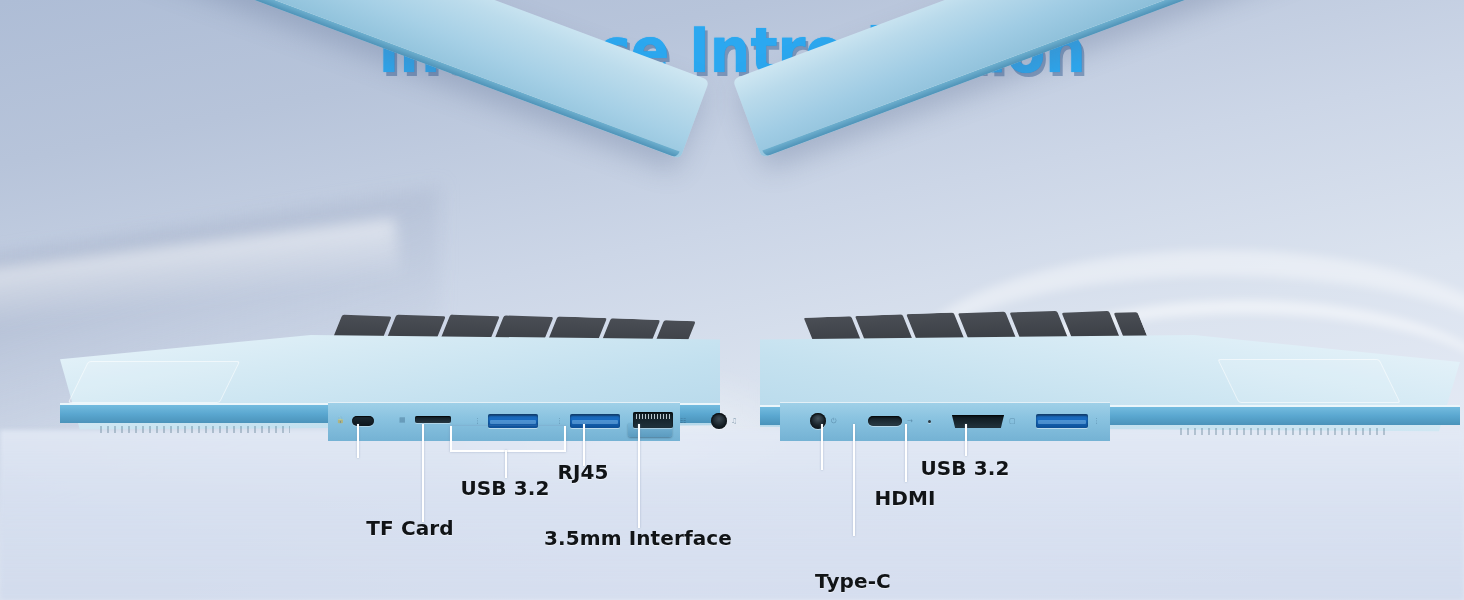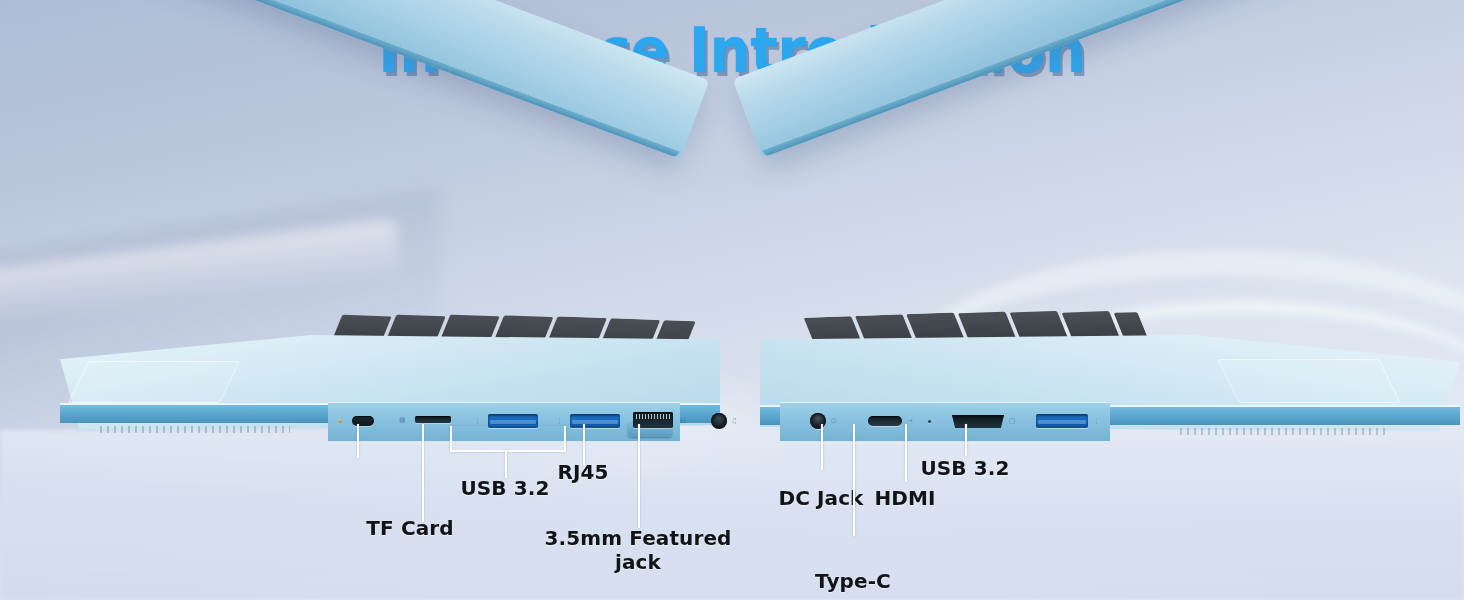--- a/index.html
+++ b/index.html
@@ -360,25 +360,23 @@
   <div class="label" style="left:290px; top:518px; width:240px;">TF Card</div>
 
   <div class="bracket" style="left:450px; top:426px; width:112px; height:24px;"></div>
   <div class="leader" style="left:505px; top:450px; height:28px;"></div>
   <div class="label" style="left:405px; top:478px; width:200px;">USB 3.2</div>
 
   <div class="leader" style="left:583px; top:424px; height:42px;"></div>
   <div class="label" style="left:493px; top:462px; width:180px;">RJ45</div>
 
   <div class="leader" style="left:638px; top:424px; height:104px;"></div>
-  <div class="label" style="left:498px; top:528px; width:280px;">3.5mm Featured</div>
-  <div class="label" style="left:498px; top:552px; width:280px;">jack</div>
+  <div class="label" style="left:498px; top:528px; width:280px;">3.5mm Interface</div>
 
   <div class="leader" style="left:821px; top:424px; height:46px;"></div>
-  <div class="label" style="left:731px; top:488px; width:180px;">DC Jack</div>
 
   <div class="leader" style="left:853px; top:424px; height:112px;"></div>
   <div class="label" style="left:763px; top:543px; width:180px;margin-top:28px;">Type-C</div>
 
   <div class="leader" style="left:905px; top:424px; height:58px;"></div>
   <div class="label" style="left:840px; top:488px; width:130px;">HDMI</div>
 
   <div class="leader" style="left:965px; top:424px; height:32px;"></div>
   <div class="label" style="left:875px; top:458px; width:180px;">USB 3.2</div>
 

